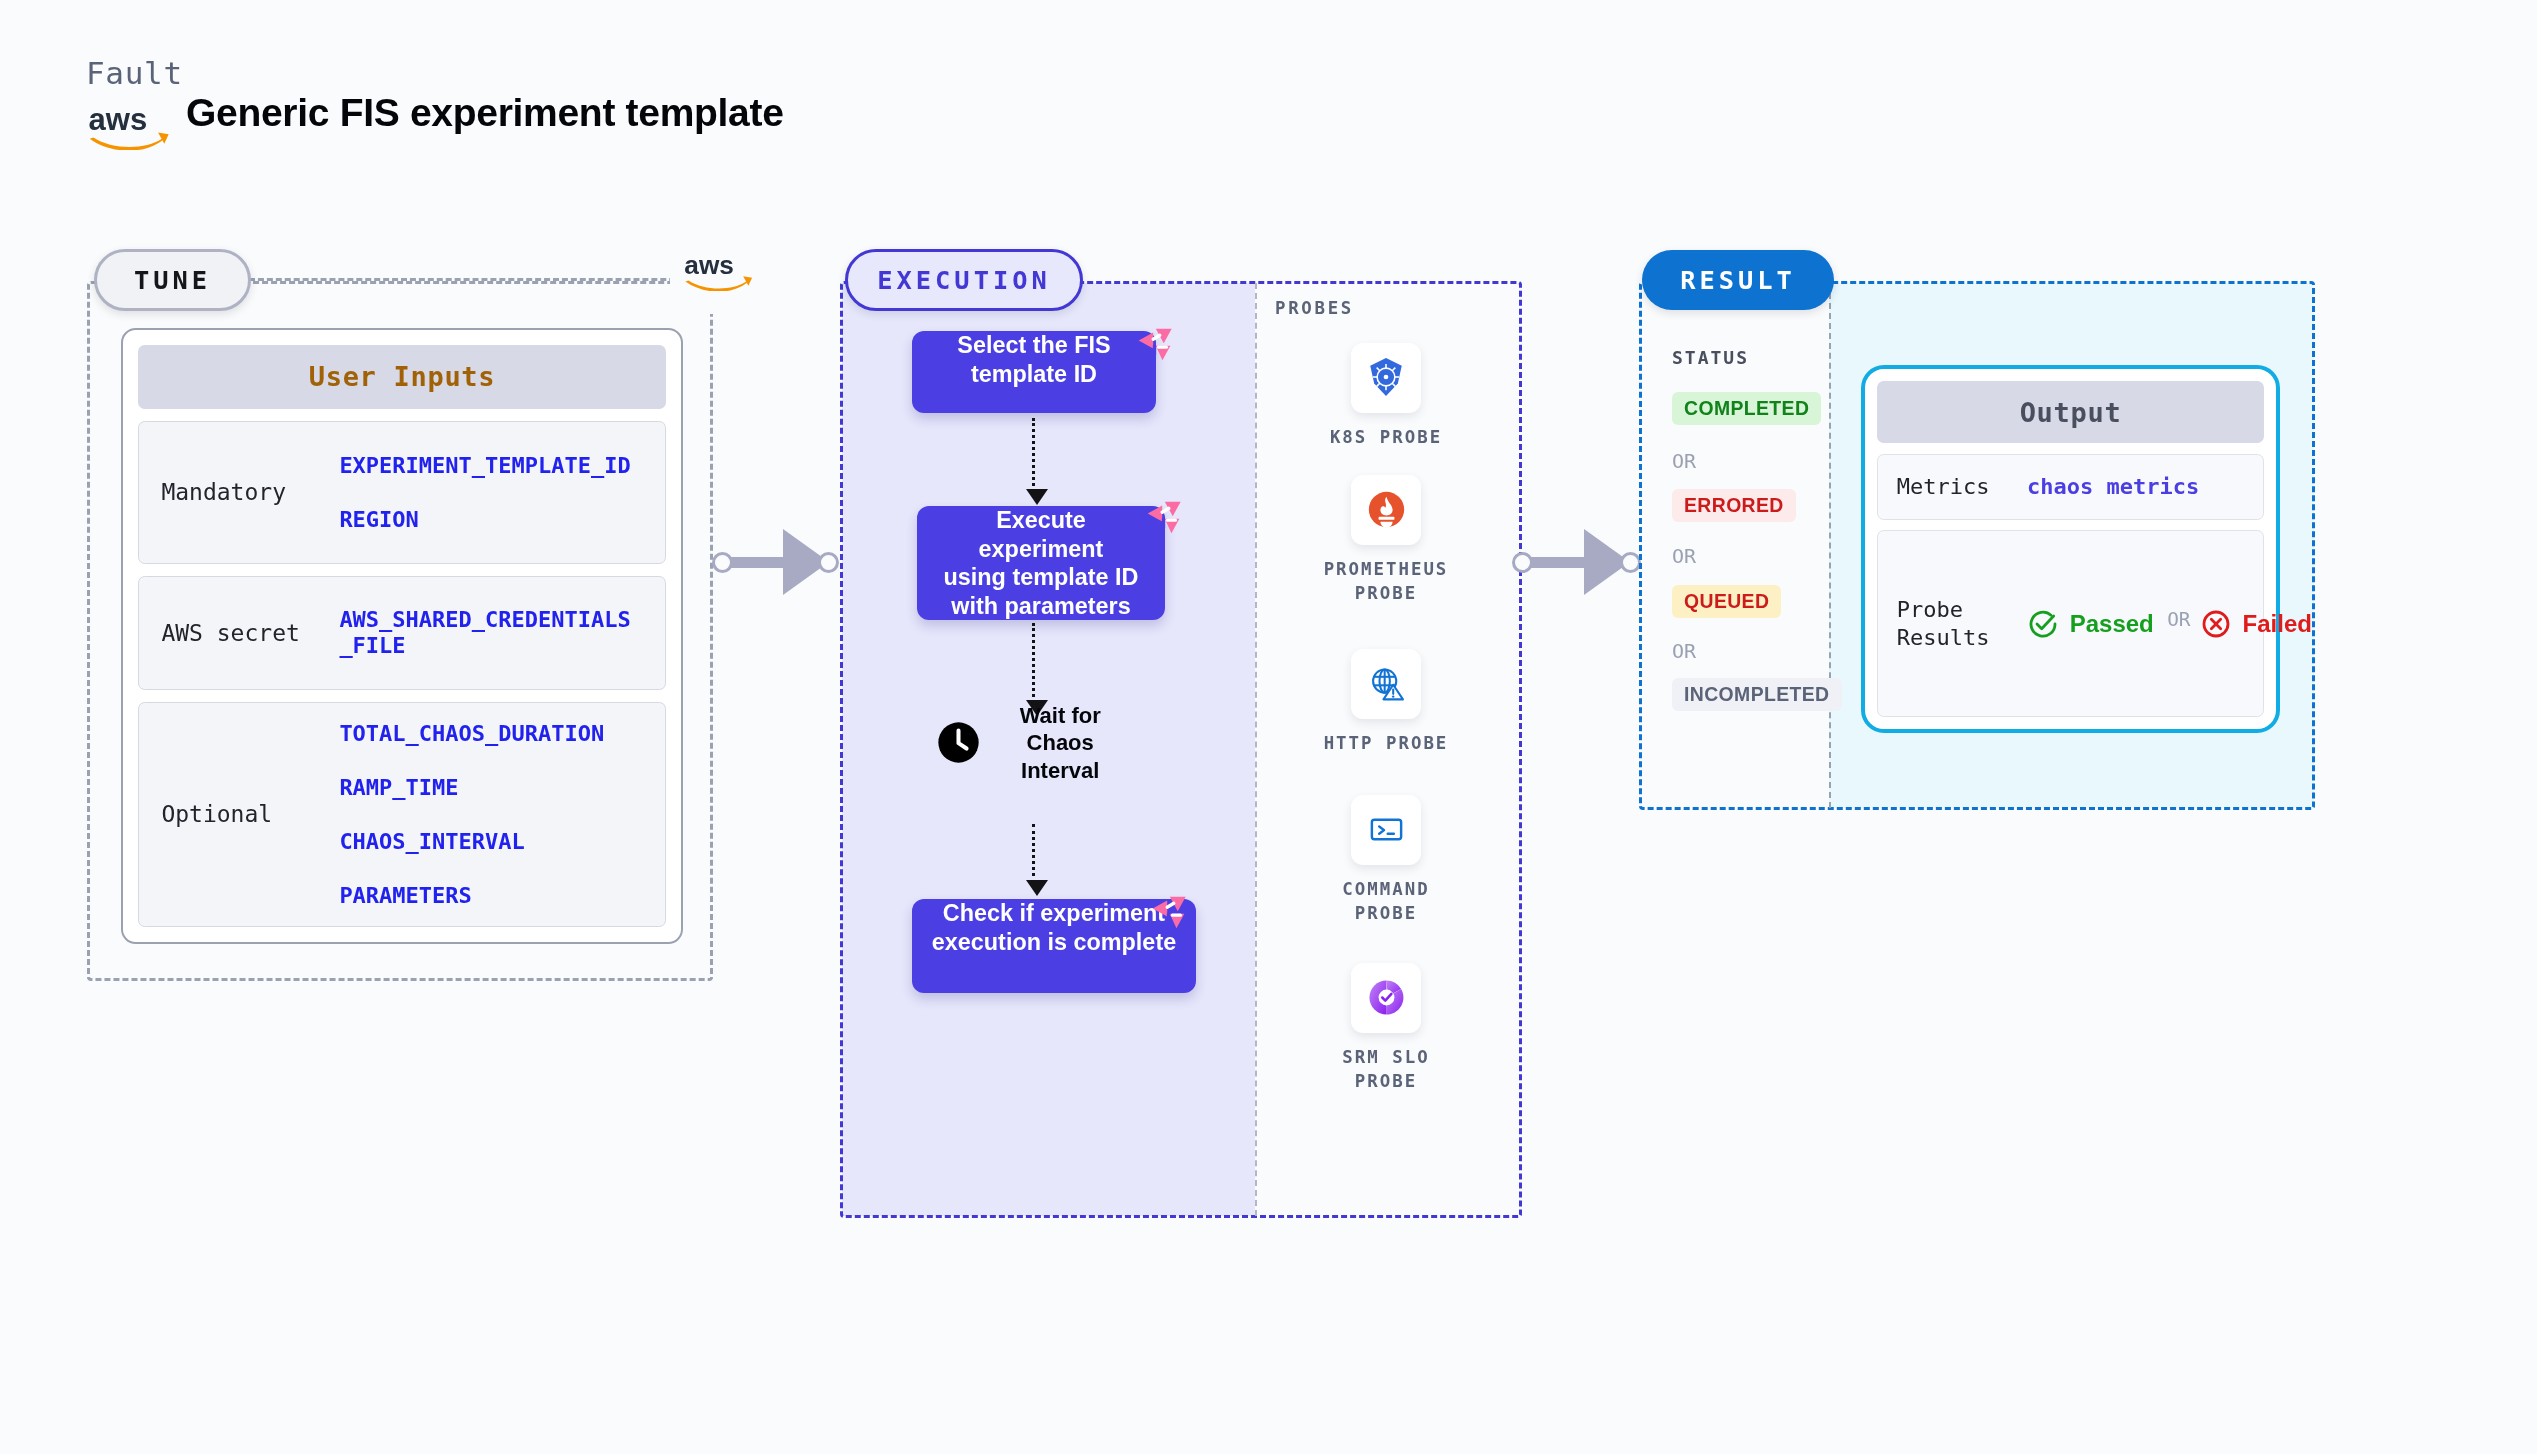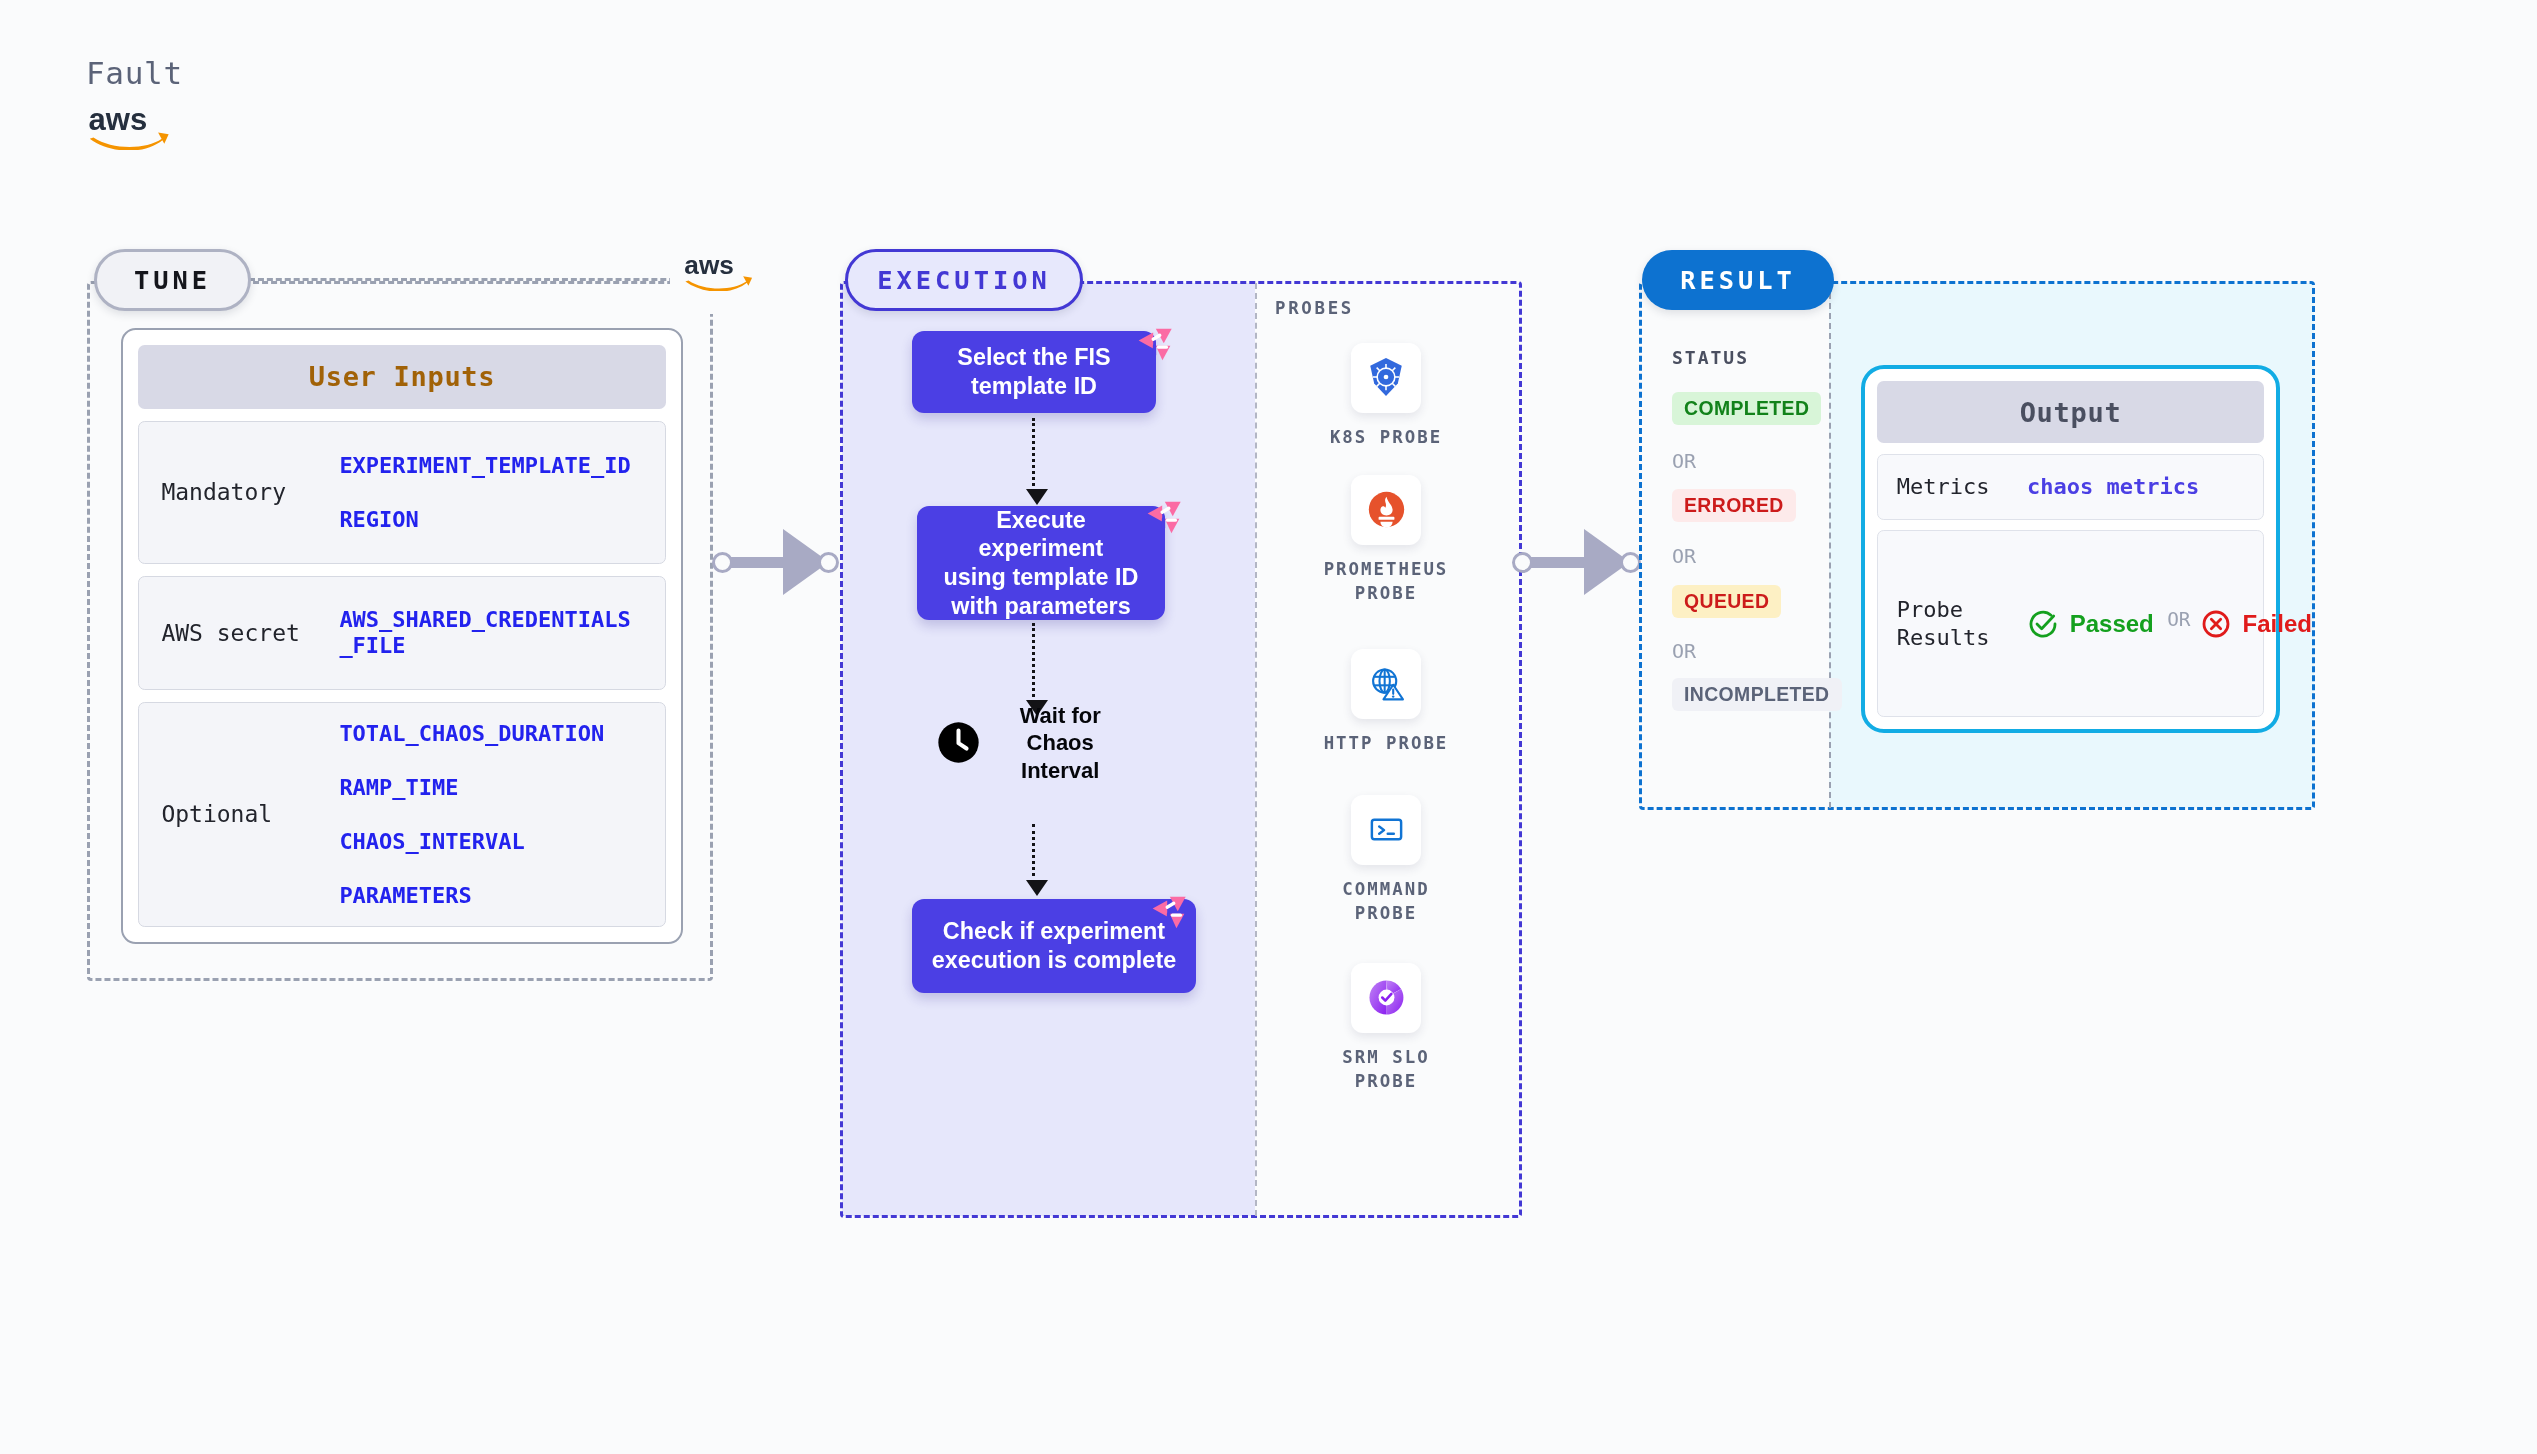--- a/index.html
+++ b/index.html
@@ -129,21 +129,21 @@
   }
 
   .probes-title {
     position: absolute; left: 1275px; top: 298px;
     font-family: "DejaVu Sans Mono", monospace; font-size: 17.4px;
     color: #5b6378; letter-spacing: 2.7px; font-weight: 600;
   }
 
   .node {
     position: absolute; background: #4b3fe4; border-radius: 12px;
-    display: flex; align-items: center; justify-content: center; text-align: center;
+    display: flex; align-items: flex-start; justify-content: center; text-align: center;
     color: #ffffff; font-size: 23.4px; font-weight: 700; line-height: 1.22;
     padding: 0 14.7px; box-shadow: 0 6px 12px rgba(40,30,140,.20);
   }
   .node-1 { left: 912px; top: 331px; width: 244px; height: 82px; }
   .node-2 { left: 917px; top: 506px; width: 248px; height: 114px; }
   .node-3 { left: 912px; top: 899px; width: 284px; height: 94px; }
 
   .badge {
     position: absolute; width: 37px; height: 37px; z-index: 5;
   }
@@ -269,20 +269,21 @@
 <div class="stage">
 
   <div class="hdr-fault">Fault</div>
   <div class="hdr-aws">
     <svg viewBox="0 0 140 80" width="87" height="50">
       <text x="4" y="48" font-family="Liberation Sans, sans-serif" font-size="50" font-weight="700" fill="#252f3e">aws</text>
       <path d="M6 62 C 42 88, 100 88, 128 60 L 122 62 C 96 80, 42 80, 12 60 Z" fill="#f59400"></path>
       <path d="M116 52 L 133 55 L 126 70 Z" fill="#f59400"></path>
     </svg>
   </div>
+  <div class="hdr-title">Generic FIS experiment template</div>
 
   <div class="tune-zone"></div>
   <div class="tune-topline"></div>
   <div class="pill pill-tune">TUNE</div>
   <div class="tune-aws-mask"></div>
   <div class="tune-aws">
     <svg viewBox="0 0 140 80" width="74" height="42">
       <text x="4" y="48" font-family="Liberation Sans, sans-serif" font-size="50" font-weight="700" fill="#252f3e">aws</text>
       <path d="M6 62 C 42 88, 100 88, 128 60 L 122 62 C 96 80, 42 80, 12 60 Z" fill="#f59400"></path>
       <path d="M116 52 L 133 55 L 126 70 Z" fill="#f59400"></path>

